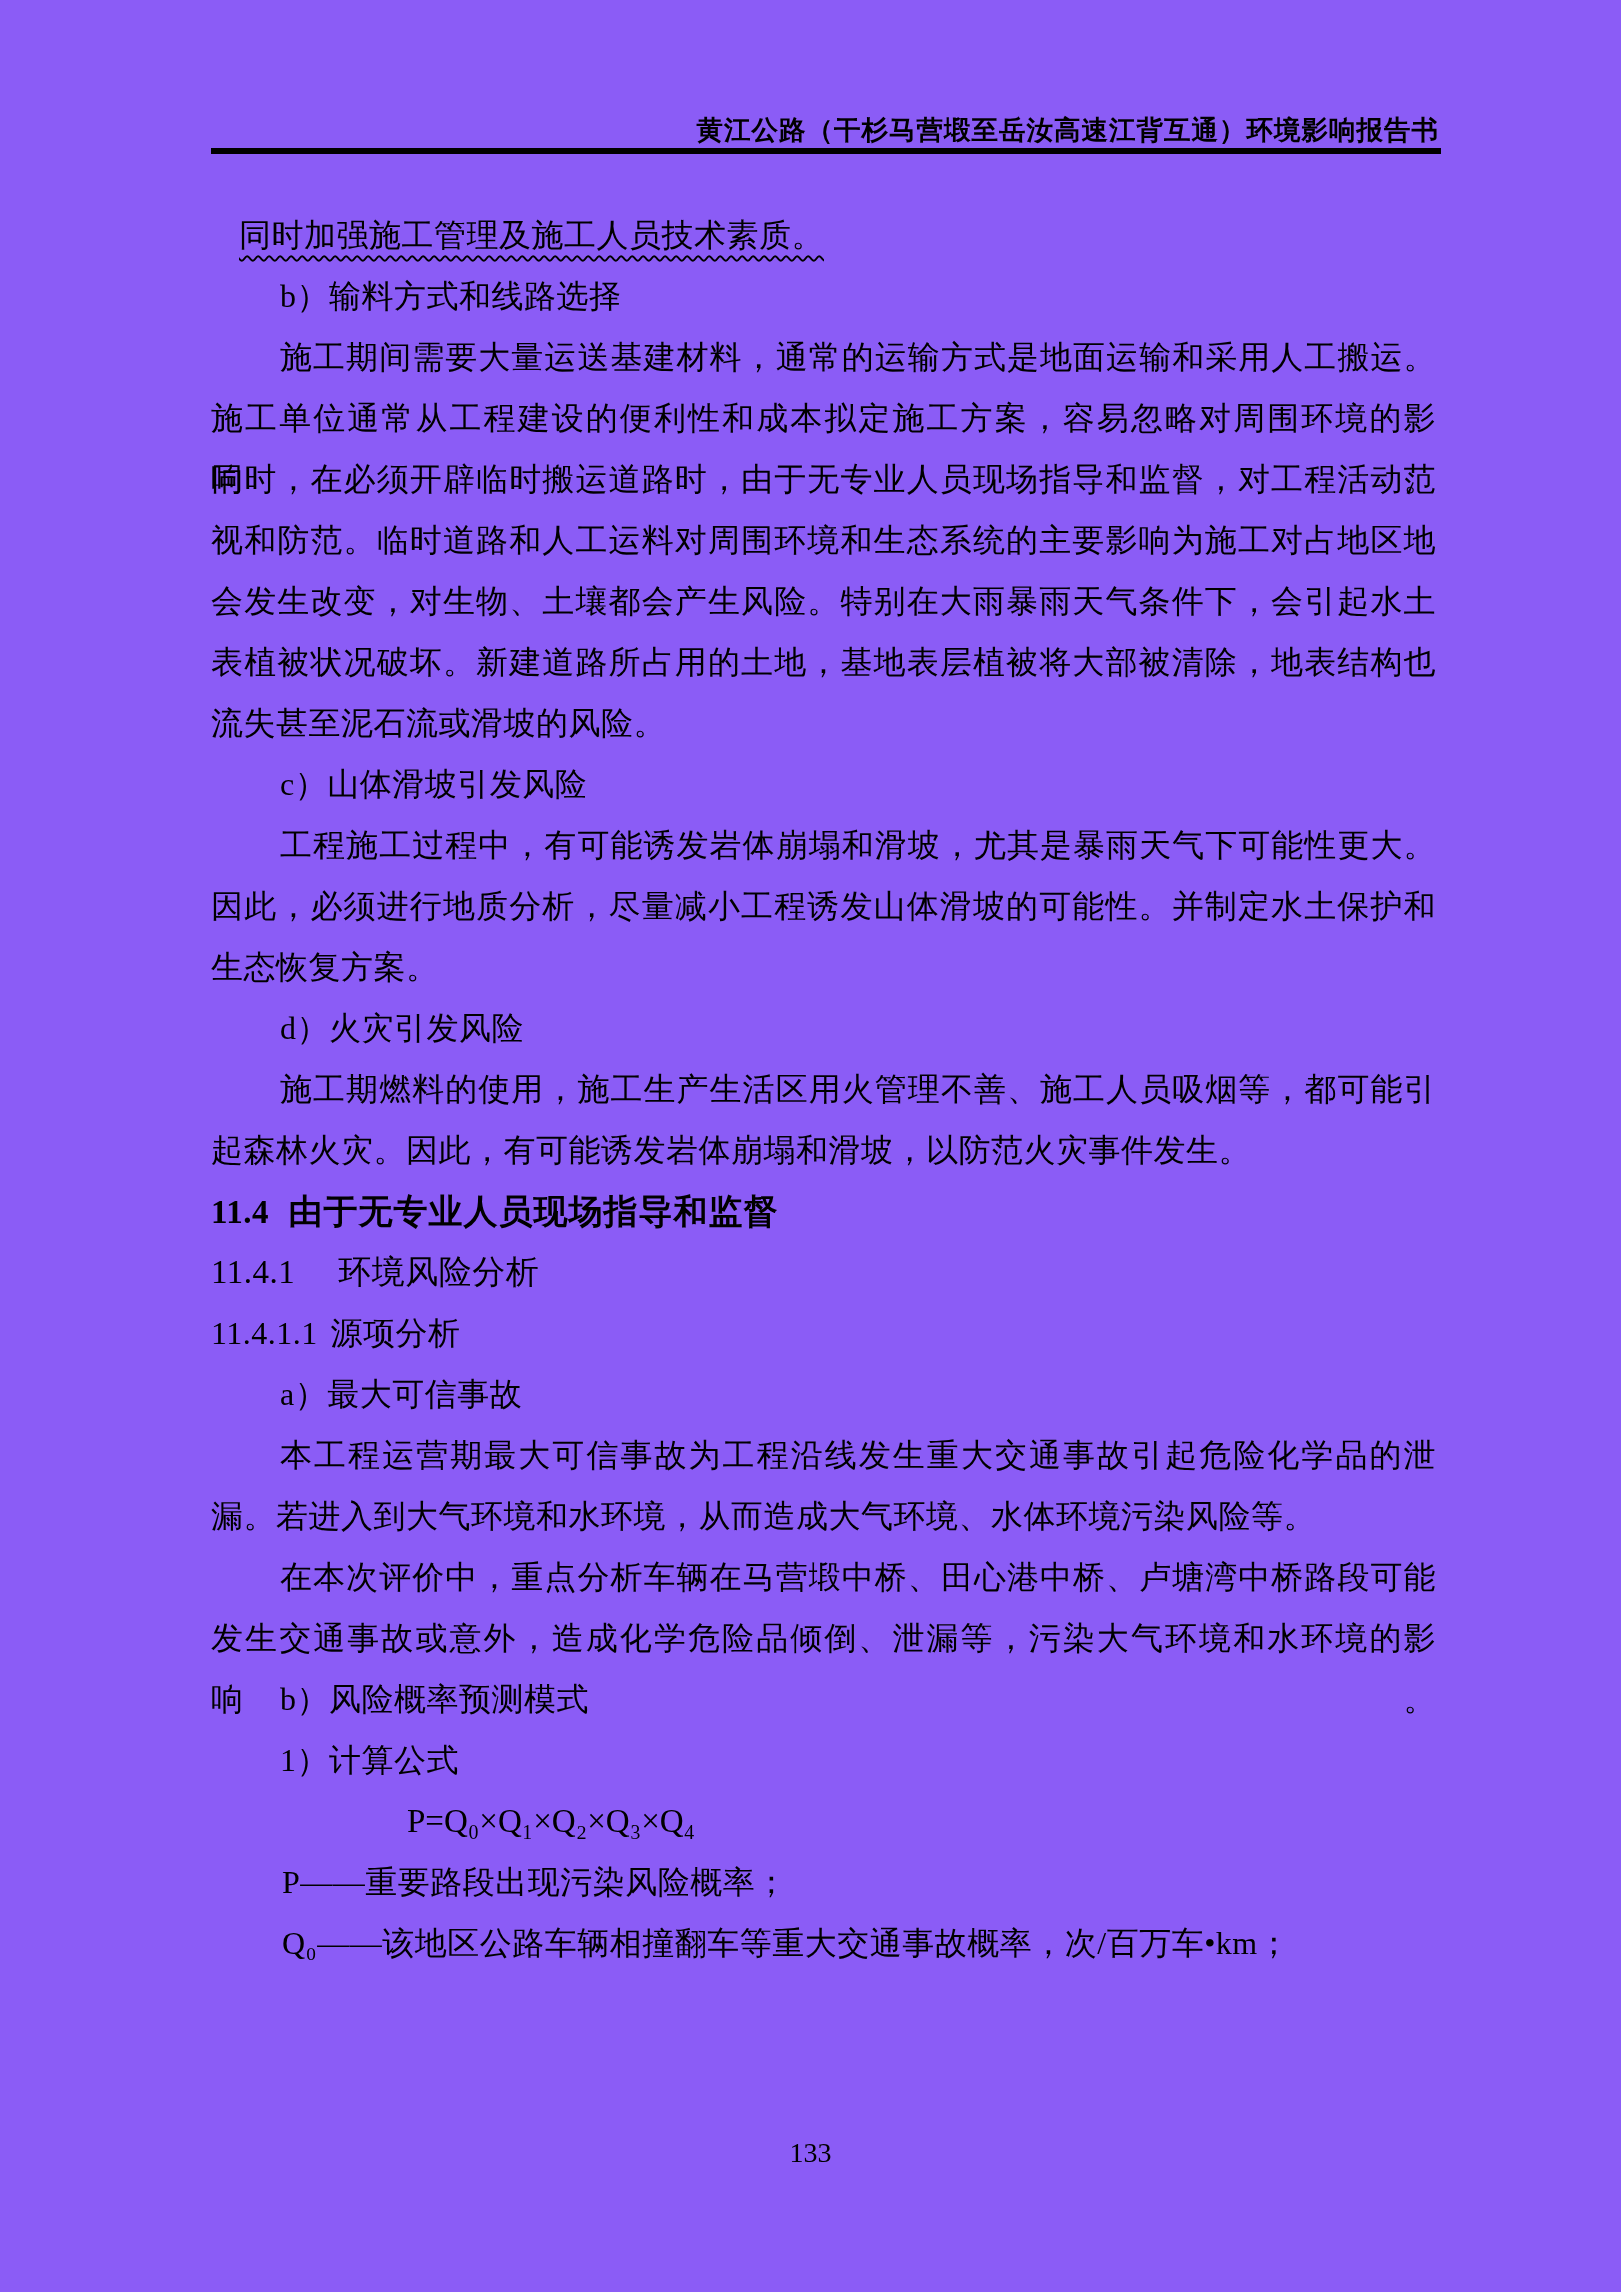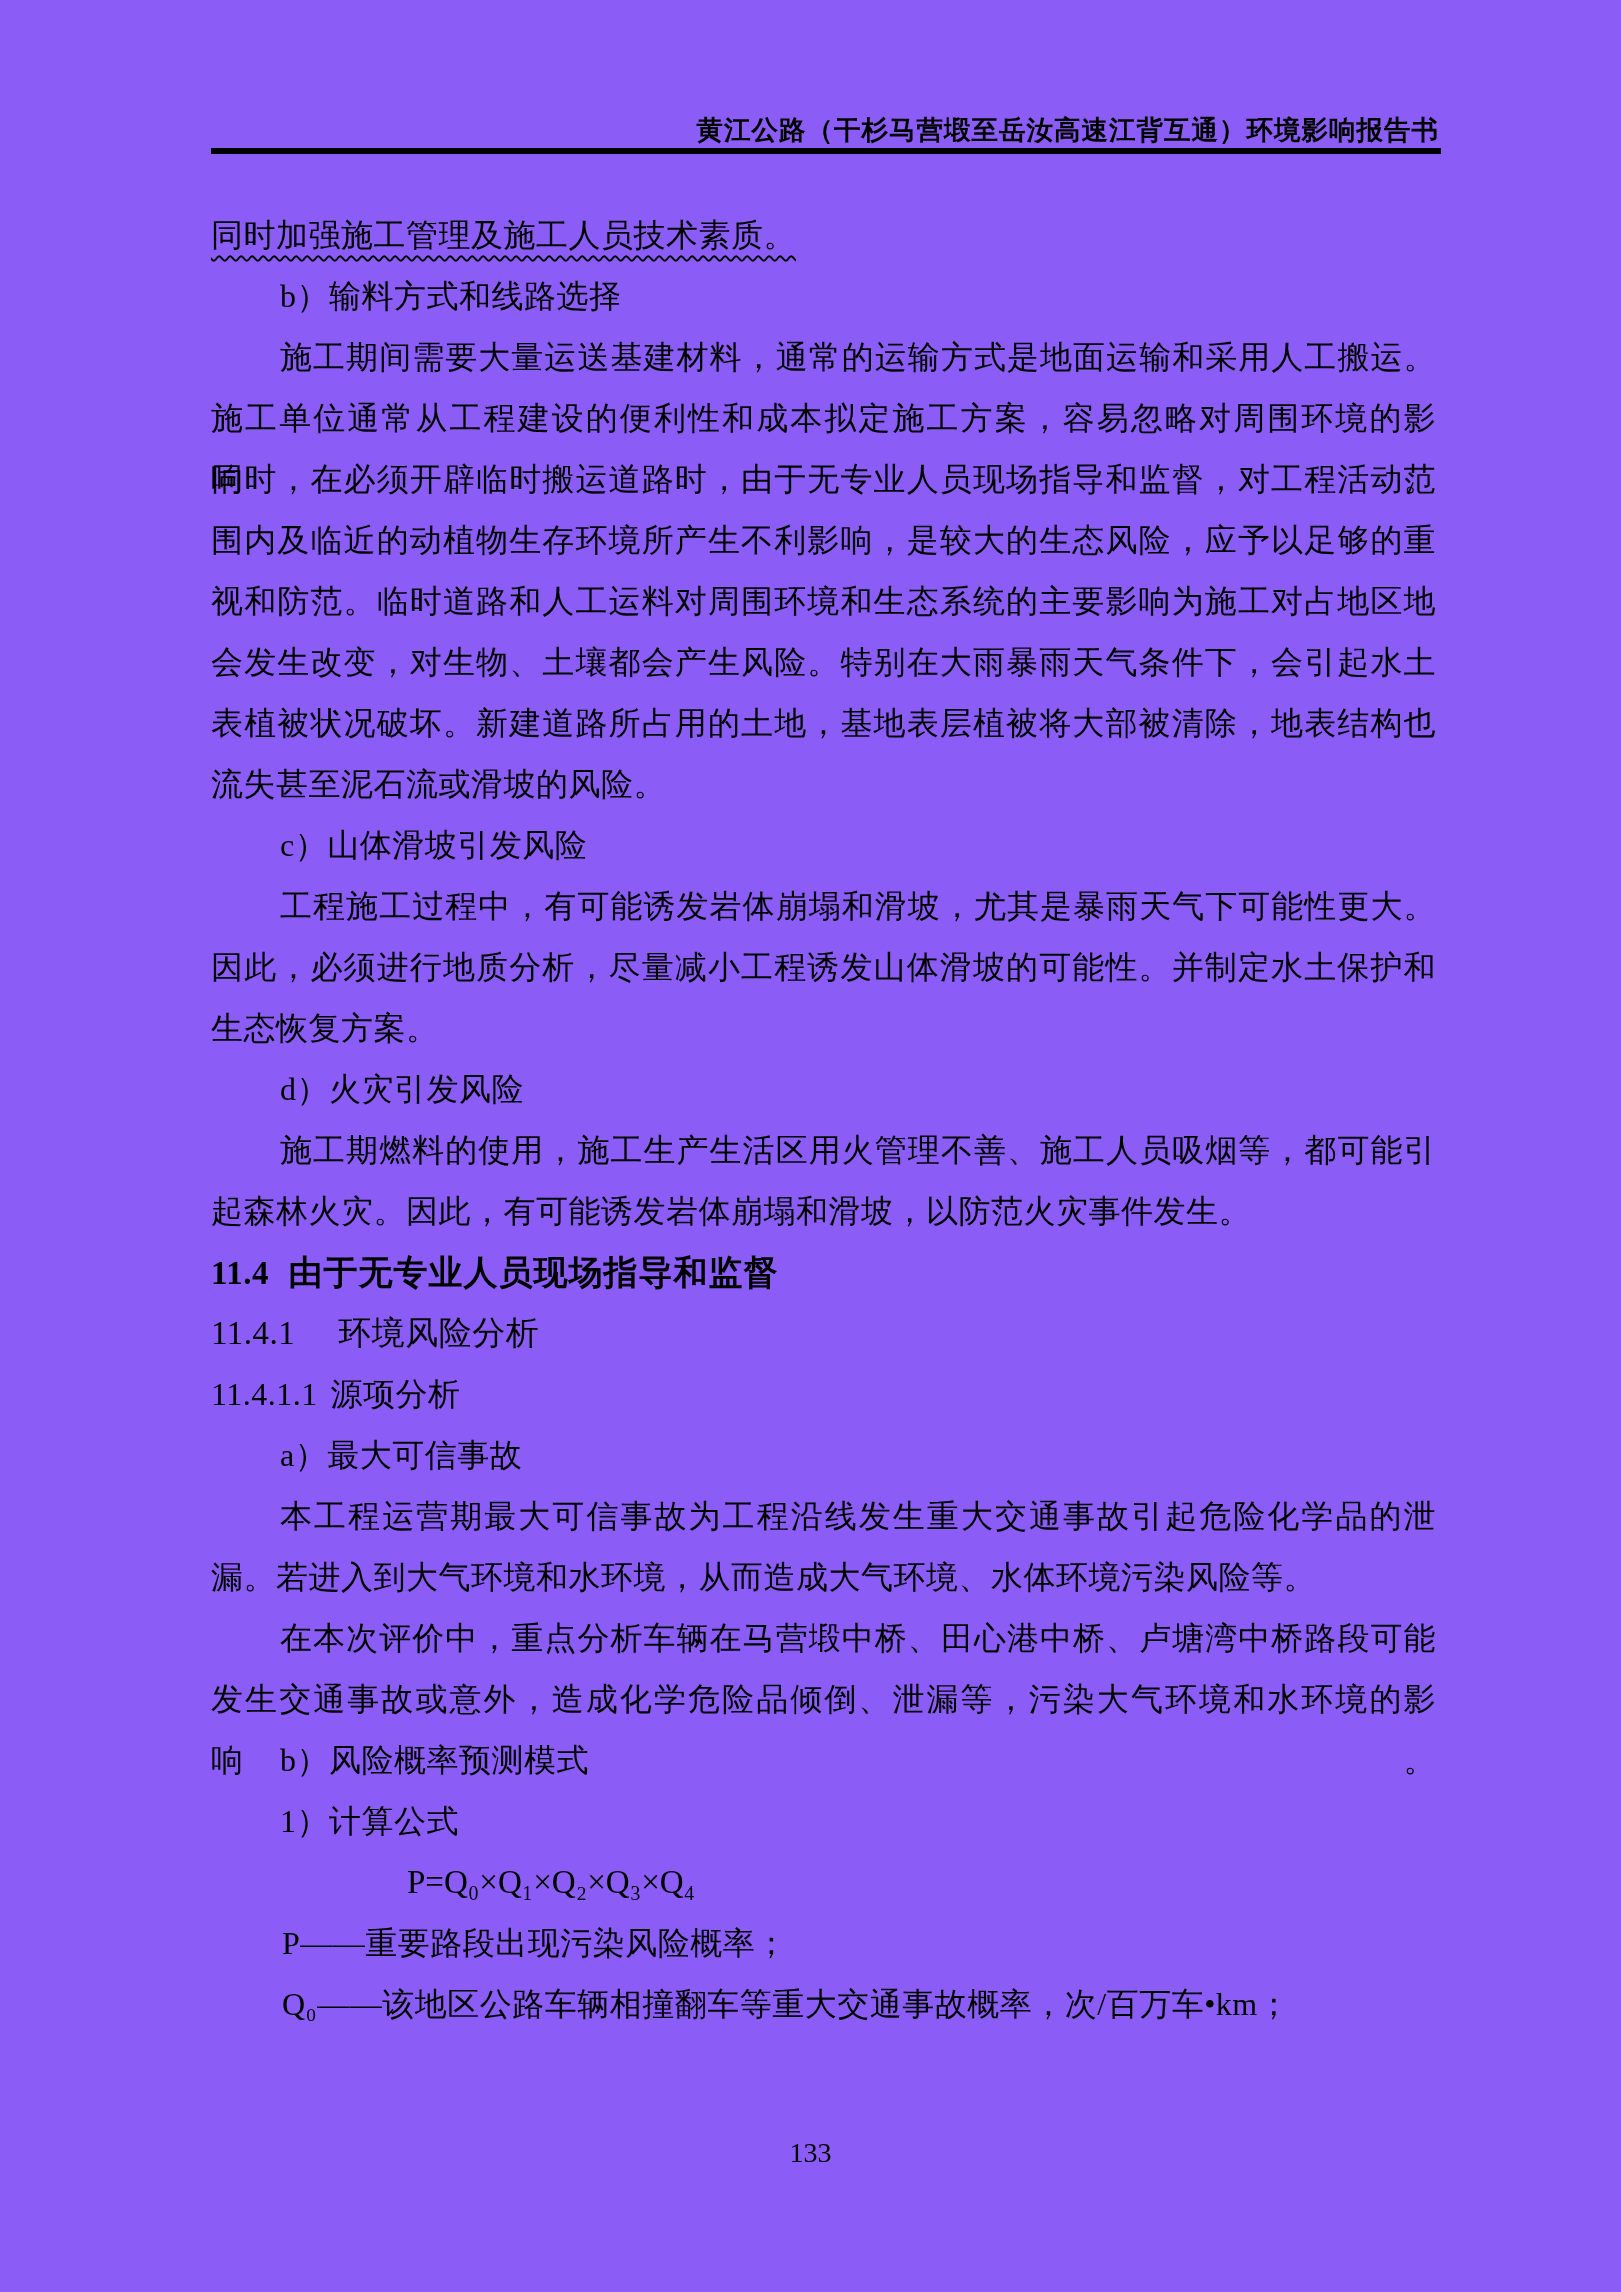--- a/index.html
+++ b/index.html
@@ -42,20 +42,21 @@
   .line.fill{
     white-space:normal;
     text-align:justify;
     text-align-last:justify;
   }
   .wavy{
     text-decoration:underline;
     text-decoration-style:wavy;
     text-decoration-thickness:1.5px;
     text-underline-offset:8.8px;
+    margin-left:28px;
   }
   
   .line.h1{font-size:33px;}
   .line.h1 .num{font-family:"Liberation Serif","DejaVu Serif",serif;font-weight:bold;}
   .line.h1 .txt{
     font-family:"Liberation Sans","DejaVu Sans",sans-serif;
     font-weight:bold;
     font-size:34px;
     margin-left:19.6px;
     letter-spacing:1px;
@@ -84,21 +85,20 @@
   <div class="hdr">黄江公路（干杉马营塅至岳汝高速江背互通）环境影响报告书</div>
 
   <div class="hdr-rule"></div>
 
   <div class="content">
       <div class="line body"><span class="wavy">同时加强施工管理及施工人员技术素质。</span></div>
       <div class="line body" style="text-indent: 69px;">b）输料方式和线路选择</div>
       <div class="line body fill" style="text-indent: 69px;">施工期间需要大量运送基建材料，通常的运输方式是地面运输和采用人工搬运。</div>
       <div class="line body fill">施工单位通常从工程建设的便利性和成本拟定施工方案，容易忽略对周围环境的影响。</div>
       <div class="line body fill">同时，在必须开辟临时搬运道路时，由于无专业人员现场指导和监督，对工程活动范</div>
-      <div class="line body fill">围内及临近的动植物生存环境所产生不利影响，是较大的生态风险，应予以足够的重</div>
       <div class="line body fill">视和防范。临时道路和人工运料对周围环境和生态系统的主要影响为施工对占地区地</div>
       <div class="line body fill">会发生改变，对生物、土壤都会产生风险。特别在大雨暴雨天气条件下，会引起水土</div>
       <div class="line body fill">表植被状况破坏。新建道路所占用的土地，基地表层植被将大部被清除，地表结构也</div>
       <div class="line body">流失甚至泥石流或滑坡的风险。</div>
       <div class="line body" style="text-indent: 69px;">c）山体滑坡引发风险</div>
       <div class="line body fill" style="text-indent: 69px;">工程施工过程中，有可能诱发岩体崩塌和滑坡，尤其是暴雨天气下可能性更大。</div>
       <div class="line body fill">因此，必须进行地质分析，尽量减小工程诱发山体滑坡的可能性。并制定水土保护和</div>
       <div class="line body">生态恢复方案。</div>
       <div class="line body" style="text-indent: 69px;">d）火灾引发风险</div>
       <div class="line body fill" style="text-indent: 69px;">施工期燃料的使用，施工生产生活区用火管理不善、施工人员吸烟等，都可能引</div>

